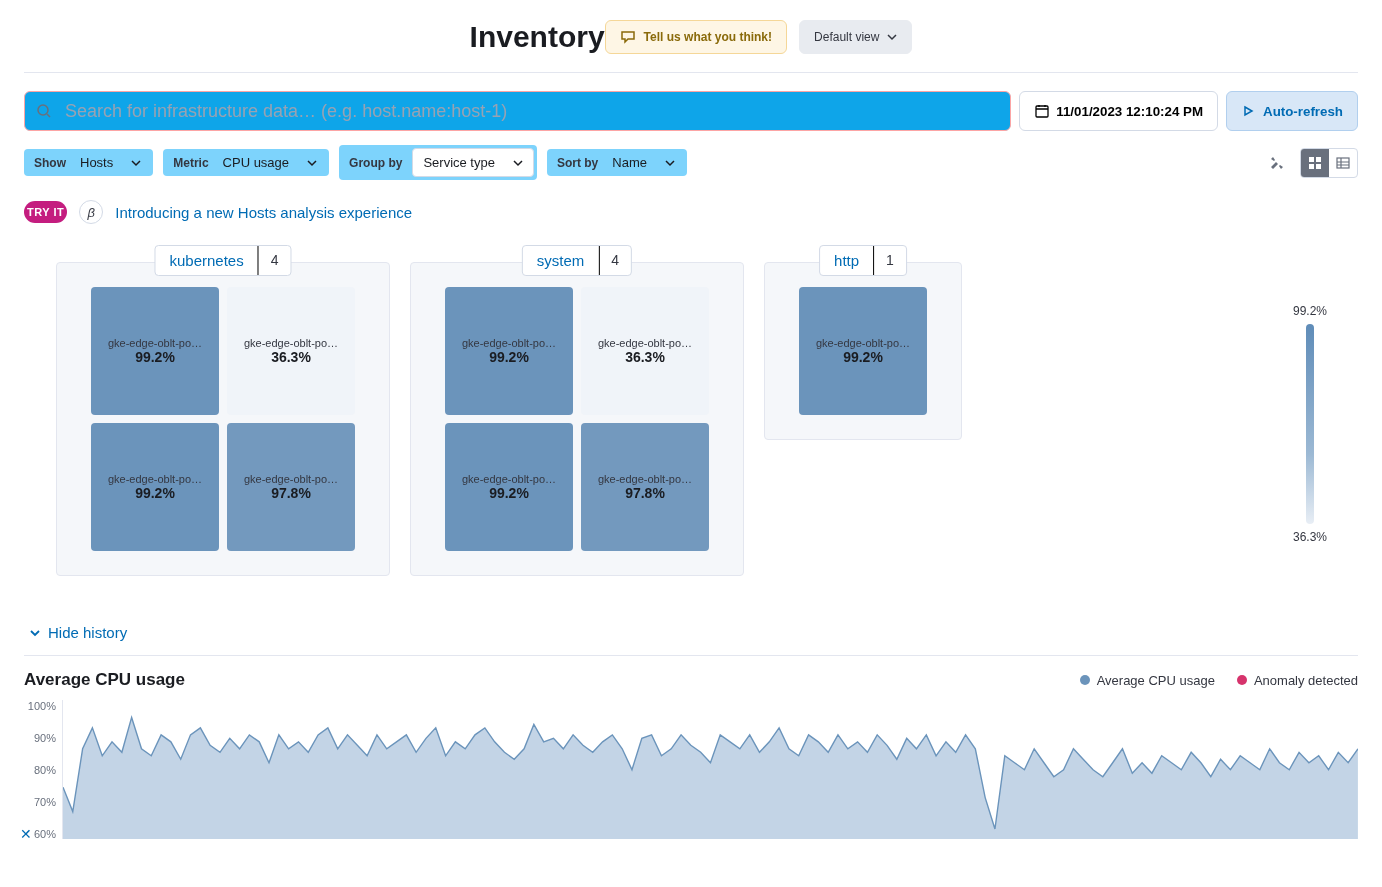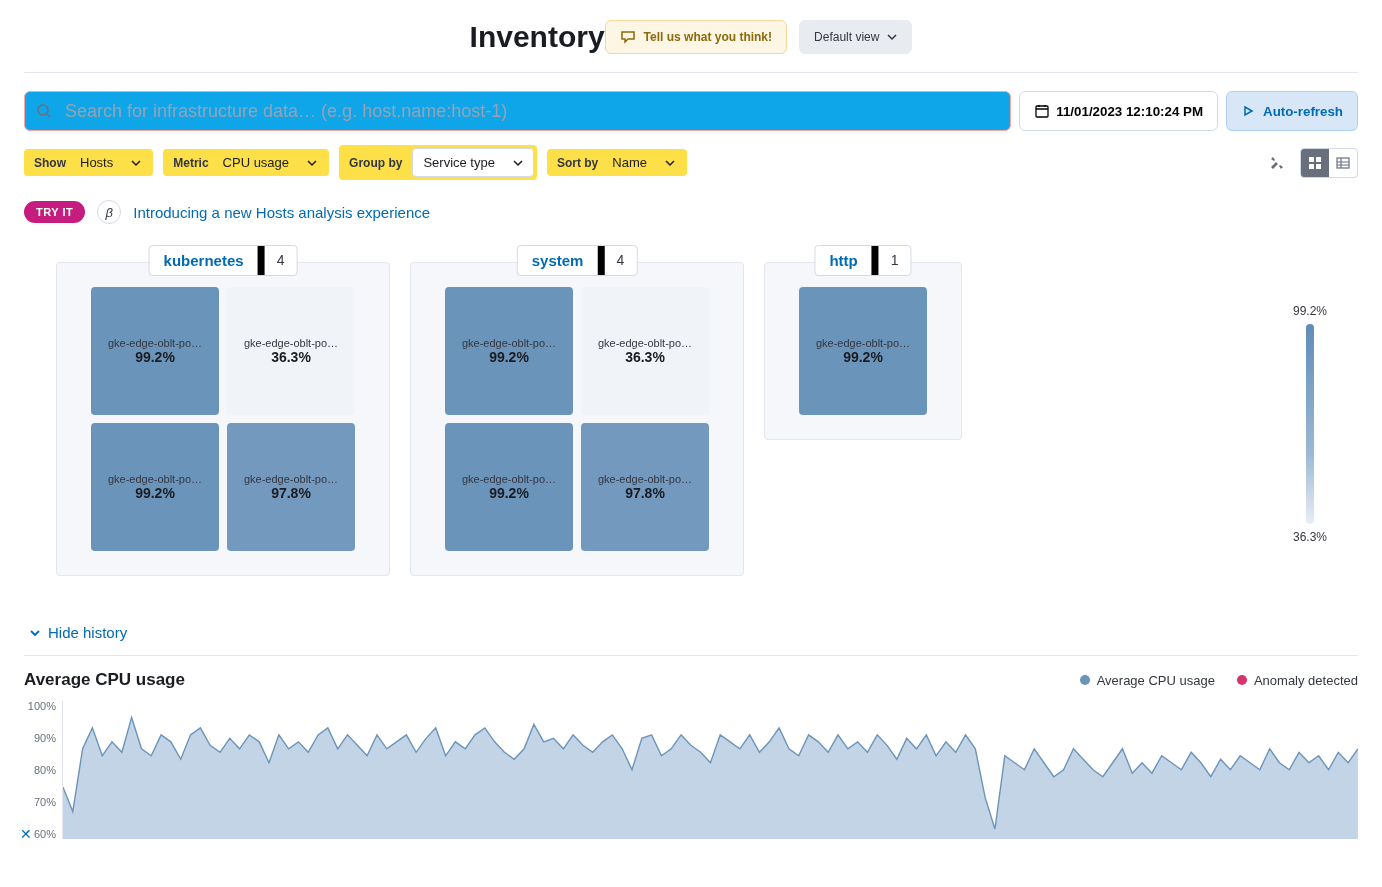--- a/index.html
+++ b/index.html
@@ -12,37 +12,37 @@
 .btn-feedback{background:#fef6e5;border-color:#f5d798;color:#8a6a0a;font-weight:600}
 .btn-default-view{background:#e8ebf0;border-color:#e8ebf0;font-weight:500}
 .toolbar{display:flex;gap:8px;padding:18px 0 0;align-items:center}
 .search-wrap{flex:1;position:relative}
 .search-input{width:100%;height:40px;border:1px solid #fca5a5;border-radius:6px;padding:0 12px 0 40px;font-size:18px;background:#0ea5e9}
 .search-input::placeholder{color:#98a2b3}
 .search-icon{position:absolute;left:12px;top:50%;transform:translateY(-50%);color:#69707d}
 .date-btn{height:40px;display:inline-flex;align-items:center;gap:6px;border:1px solid #d3dae6;border-radius:6px;padding:0 14px;background:#fff;cursor:pointer;font-weight:600}
 .refresh-btn{height:40px;display:inline-flex;align-items:center;gap:8px;border:1px solid #b1cfee;background:#d8e7f7;border-radius:6px;padding:0 14px;color:#006bb4;font-weight:600;cursor:pointer}
 .filter-row{display:flex;gap:10px;padding:14px 0 0;align-items:center}
-.filter-group{display:inline-flex;align-items:center;background:#fde047;border-radius:4px;overflow:hidden}
+.filter-group{display:inline-flex;align-items:center;background:#7dd3fc;border-radius:4px;overflow:hidden}
 .filter-label{padding:6px 10px;font-size:12px;font-weight:600;color:#343741}
 .filter-select{display:inline-flex;align-items:center;gap:18px;padding:6px 10px;background:#fff;border:1px solid #d3dae6;border-radius:4px;cursor:pointer;font-size:13px;margin:3px 3px 3px 0}
 .filter-select.flat{border:none;background:transparent;margin:0;padding:6px 12px 6px 4px}
 .view-toggles{margin-left:auto;display:flex;gap:8px;align-items:center}
 .icon-btn{width:30px;height:30px;display:inline-flex;align-items:center;justify-content:center;border:1px solid transparent;border-radius:4px;cursor:pointer;color:#69707d;background:transparent}
 .toggle-pair{display:inline-flex;border:1px solid #d3dae6;border-radius:4px;overflow:hidden}
 .toggle-pair .icon-btn{border:none;border-radius:0;width:28px;height:28px}
 .toggle-pair .icon-btn.active{background:#69707d;color:#fff}
 .banner-row{display:flex;align-items:center;gap:12px;padding:20px 0}
-.try-pill{background:#c41d7f;color:#fff;font-size:11px;font-weight:700;padding:5px 12px;border-radius:14px;letter-spacing:.5px}
+.try-pill{background:#c41d7f;color:#fff;font-size:11px;font-weight:700;padding:5px 3px;border-radius:14px;letter-spacing:.5px}
 .beta-badge{width:24px;height:24px;border:1px solid #d3dae6;border-radius:50%;display:inline-flex;align-items:center;justify-content:center;font-style:italic;font-size:13px;color:#343741}
 .banner-link{color:#006bb4;font-size:15px;cursor:pointer}
 .groups-area{display:flex;gap:20px;padding:0 32px 40px;align-items:flex-start;position:relative}
 .group-card{background:#f5f7fa;border:1px solid #e3e6ef;border-radius:4px;padding:24px 34px;position:relative;margin-top:18px}
 .group-header{position:absolute;top:-18px;left:50%;transform:translateX(-50%);display:flex;background:#fff;border:1px solid #d3dae6;border-radius:4px;overflow:hidden}
-.group-name{padding:6px 14px;color:#006bb4;font-weight:700;font-size:15px;border-right:7px solid #000000}
+.group-name{padding:6px 14px;color:#006bb4;font-weight:400;font-size:15px;border-right:1px solid #000000}
 .group-count{padding:6px 12px;font-size:14px;color:#343741}
 .tiles{display:grid;grid-template-columns:repeat(2,128px);gap:8px}
 .tiles.single{grid-template-columns:128px}
 .tile{width:128px;height:128px;border-radius:4px;display:flex;flex-direction:column;align-items:center;justify-content:center;cursor:pointer;padding:8px;text-align:center}
 .tile-name{font-size:11px;color:#343741;white-space:nowrap;overflow:hidden;text-overflow:ellipsis;width:100%}
 .tile-value{font-size:14px;font-weight:700;color:#1a1c21}
 .tile.high{background:#6b94bb}
 .tile.med{background:#7399be}
 .tile.low{background:#f0f4f9}
 .gradient-legend{width:32px;display:flex;flex-direction:column;align-items:center;gap:6px;margin-left:auto;margin-top:60px}

